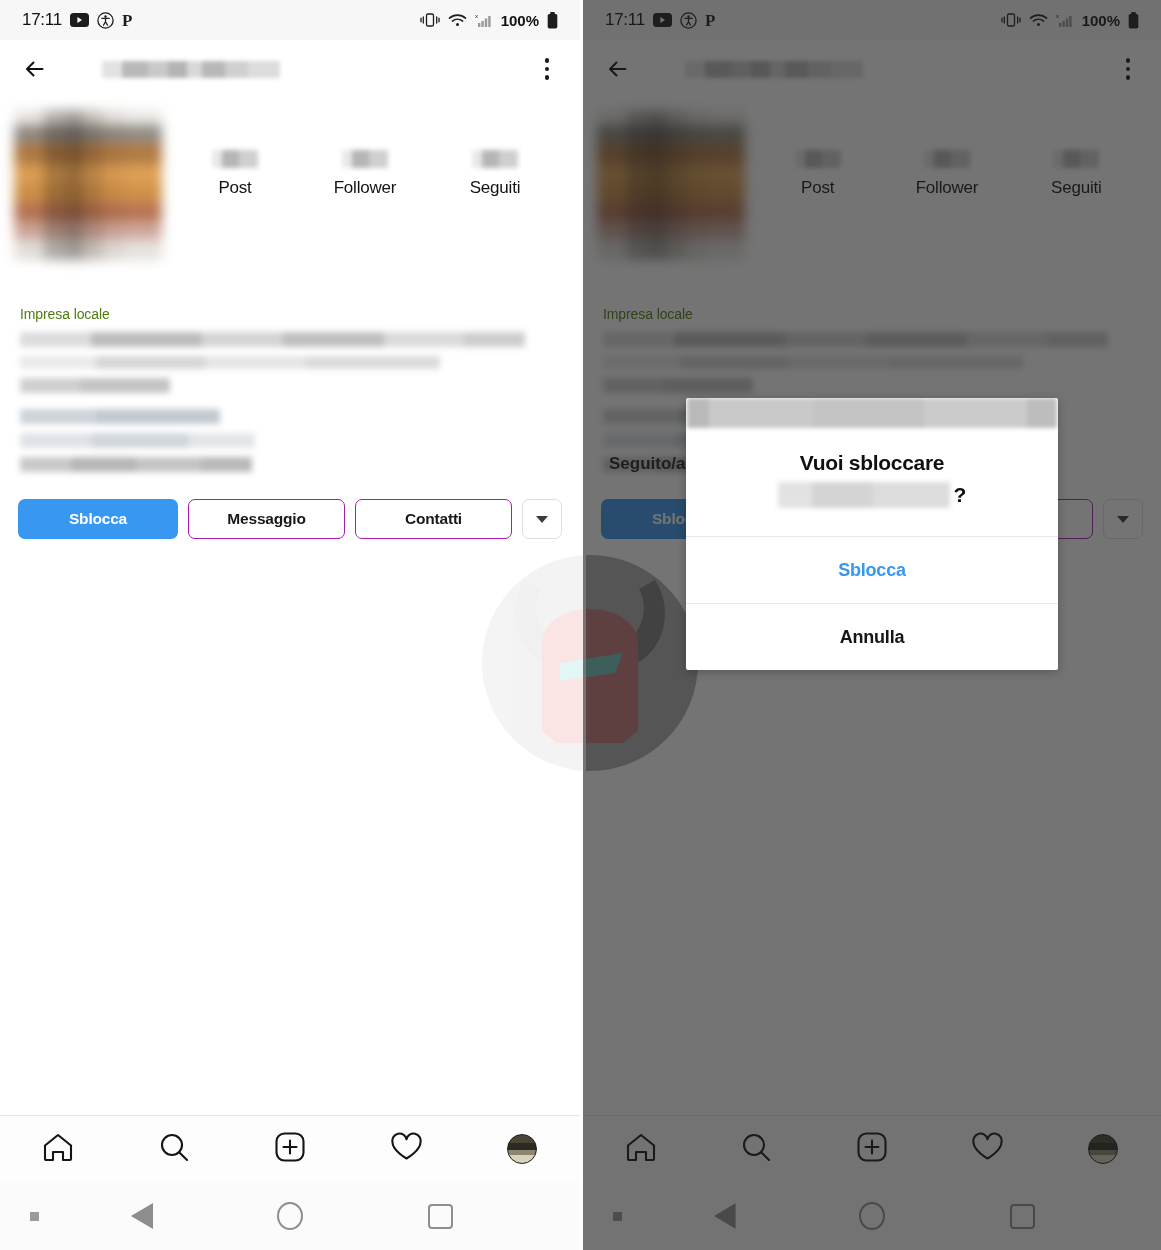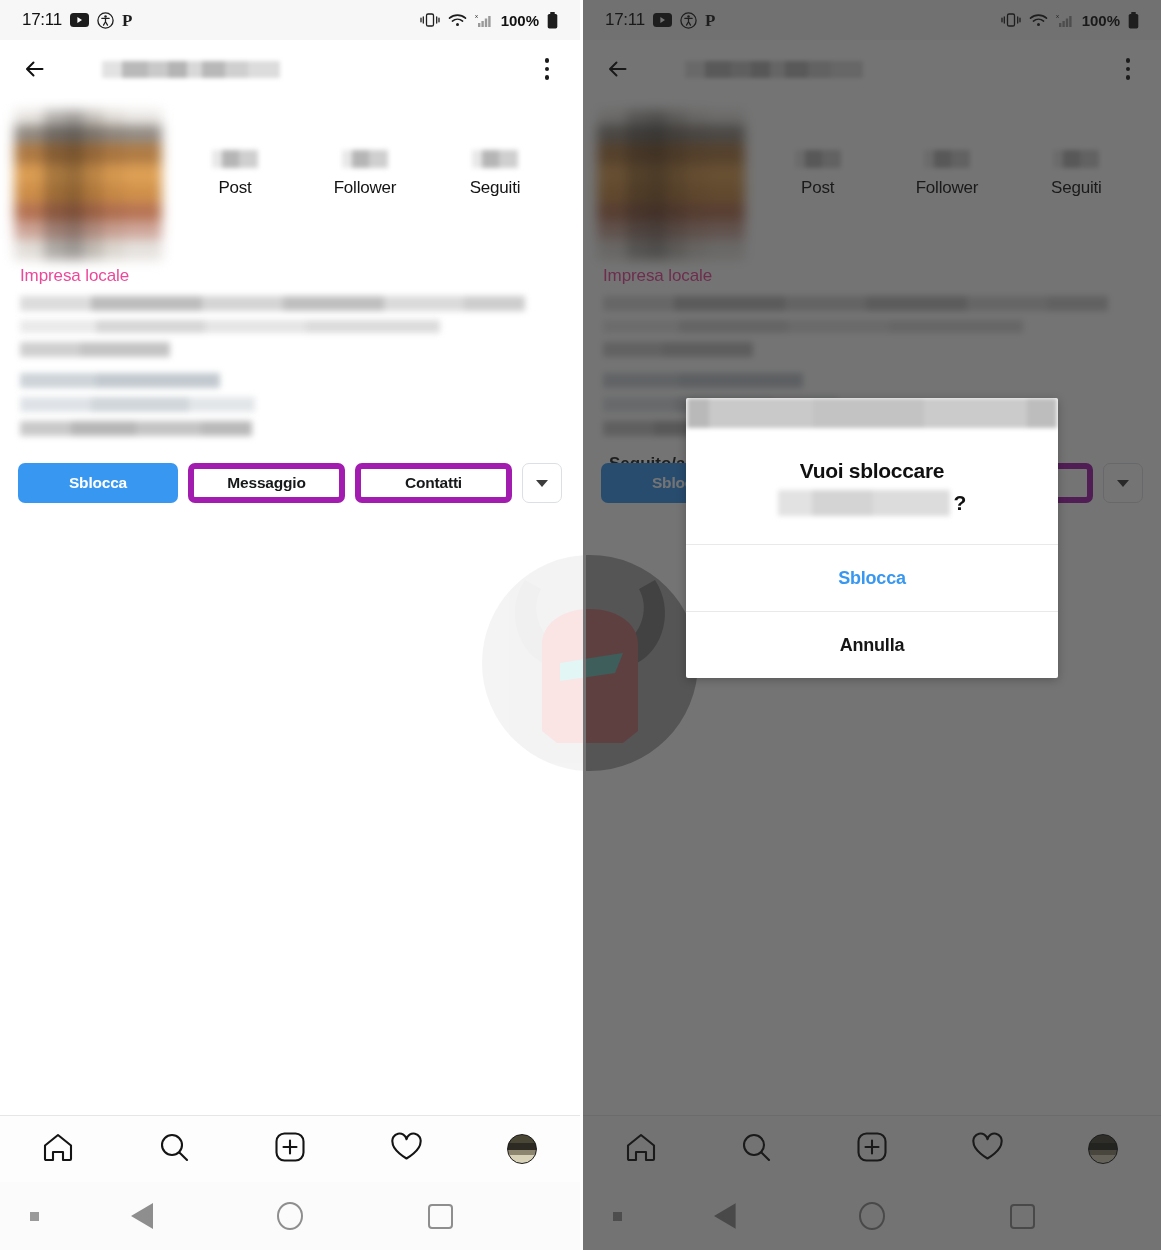--- a/index.html
+++ b/index.html
@@ -96,21 +96,21 @@
   .stat-num-blur {
     height: 18px; width: 46px; margin: 0 auto 10px auto;
     border-radius: 1px;
     background: linear-gradient(90deg,#e8e8e8 0 22%, #b5b5b5 22% 58%, #cfcfcf 58% 100%);
     filter: blur(2.6px);
   }
   .stat-label { font-size: 17px; font-weight: 400; color: #131313; letter-spacing: -0.2px; }
 
   
   .bio { padding: 6px 20px 0 20px; position: relative; z-index: 6; }
-  .category { font-size: 17px; color: #ec4899; margin-bottom: 10px; letter-spacing: -0.1px; }
+  .category { font-size: 14px; color: #4d7c0f; margin-bottom: 10px; letter-spacing: -0.1px; margin-top: 40px; }
   .bio-line {
     height: 15px; margin-bottom: 9px; border-radius: 1px; filter: blur(3px);
   }
   .bl1 { width: 505px; background: linear-gradient(90deg,#dcdcdc 0 14%, #bdbdbd 14% 36%, #d4d4d4 36% 52%, #bfbfbf 52% 72%, #dadada 72% 88%, #cdcdcd 88% 100%); }
   .bl2 { width: 420px; height: 13px; background: linear-gradient(90deg,#e6e6e6 0 18%, #cfcfcf 18% 44%, #e0e0e0 44% 68%, #d5d5d5 68% 100%); opacity:.85; }
   .bl3 { width: 150px; background: linear-gradient(90deg,#cfcfcf 0 40%, #c4c4c4 40% 100%); margin-top: 6px; }
   .bl4 { width: 200px; background: linear-gradient(90deg,#cdd3d8 0 38%, #c2c9cf 38% 100%); margin-top: 16px; }
   .bl5 { width: 235px; background: linear-gradient(90deg,#dfe3e7 0 30%, #d0d6da 30% 72%, #e3e6e9 72% 100%); }
   .bl6 { width: 232px; background: linear-gradient(90deg,#c9c9c9 0 22%, #b6b6b6 22% 50%, #c4c4c4 50% 78%, #b9b9b9 78% 100%); }
 
@@ -120,21 +120,21 @@
     padding: 18px 18px 0 18px;
     position: relative; z-index: 7;
   }
   .btn {
     height: 40px; border-radius: 7px;
     display: flex; align-items: center; justify-content: center;
     font-size: 15.5px; font-weight: 700; letter-spacing: -0.2px;
     cursor: pointer; user-select: none;
   }
   .btn-primary { flex: 0 0 160px; background: #3897f0; color: #ffffff; }
-  .btn-outline { flex: 1; background: #ffffff; color: #17181a; border: 6px solid #a21caf; }
+  .btn-outline { flex: 1; background: #ffffff; color: #17181a; border: 1px solid #a21caf; }
   .btn-caret {
     flex: 0 0 40px; background: #ffffff; border: 1px solid #dcdfe3;
     height: 40px; border-radius: 7px;
     display: flex; align-items: center; justify-content: center; cursor: pointer;
   }
   .caret-tri {
     width: 0; height: 0;
     border-left: 6px solid transparent;
     border-right: 6px solid transparent;
     border-top: 7px solid #3c3c3c;
@@ -196,21 +196,21 @@
     z-index: 50;
     box-shadow: 0 2px 10px rgba(0,0,0,.25);
     overflow: hidden;
   }
   .dlg-topblur {
     height: 30px;
     background: linear-gradient(90deg,#b9b9b9 0 6%, #c9c9c9 6% 34%, #c3c3c3 34% 64%, #cbcbcb 64% 92%, #bdbdbd 92% 100%);
     filter: blur(2px);
     margin: 0 1px;
   }
-  .dlg-body { padding: 30px 26px 26px 26px; text-align: center; }
+  .dlg-body { padding: 22px 26px 26px 26px; text-align: center; }
   .dlg-title {
     font-size: 21px; font-weight: 700; color: #101010;
     letter-spacing: -0.3px; line-height: 1.25;
   }
   .dlg-name-row {
     position: relative; height: 30px; margin-top: 4px;
     display: flex; align-items: center; justify-content: center;
   }
   .dlg-name-blur {
     width: 172px; height: 26px; border-radius: 1px;

